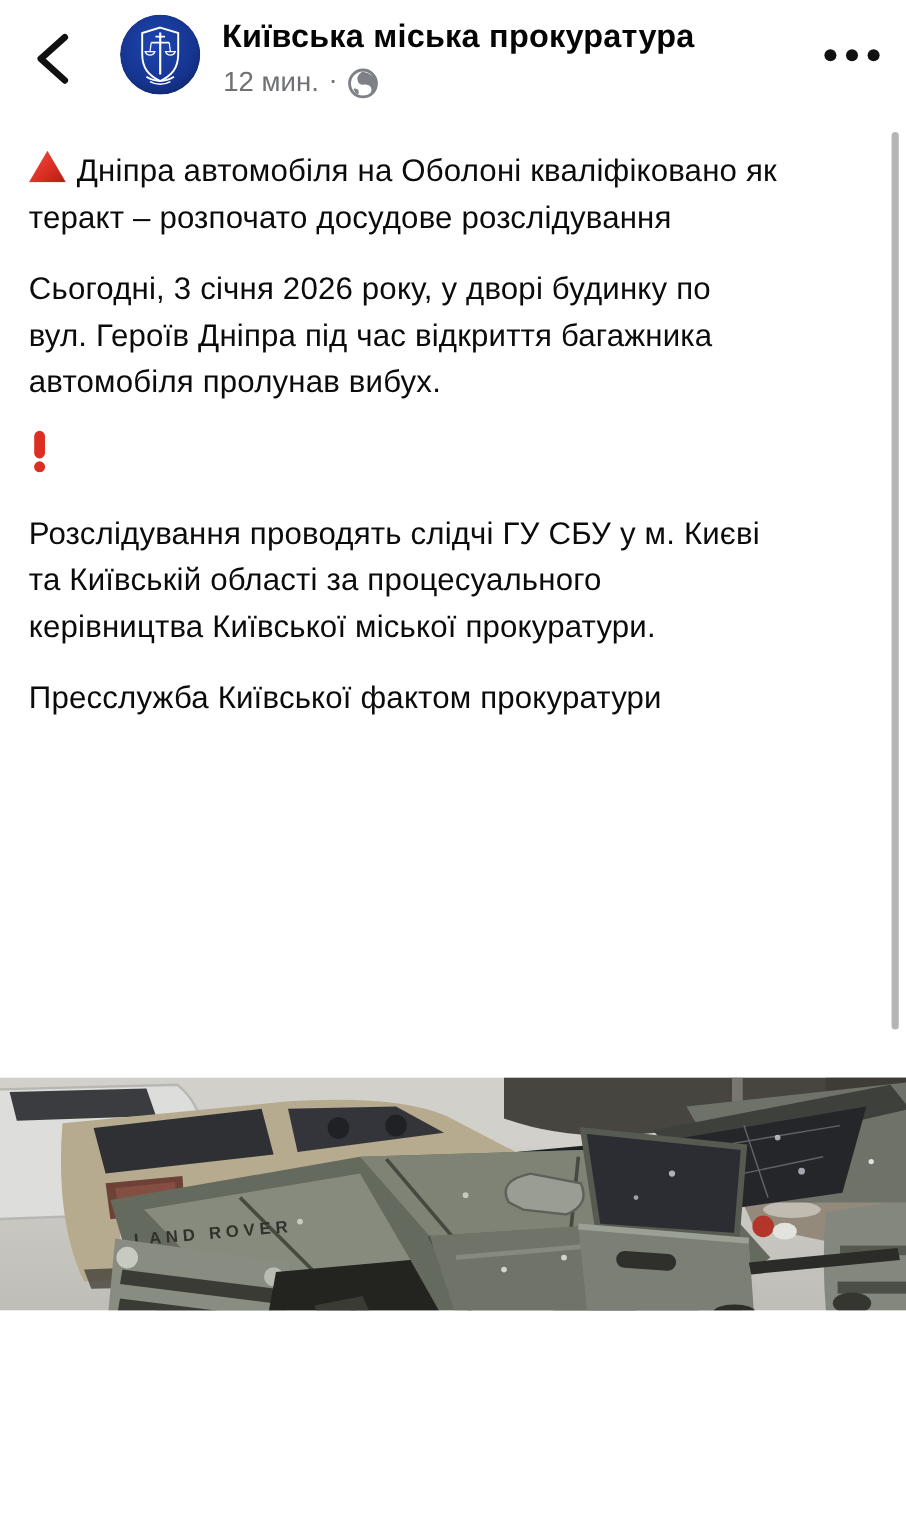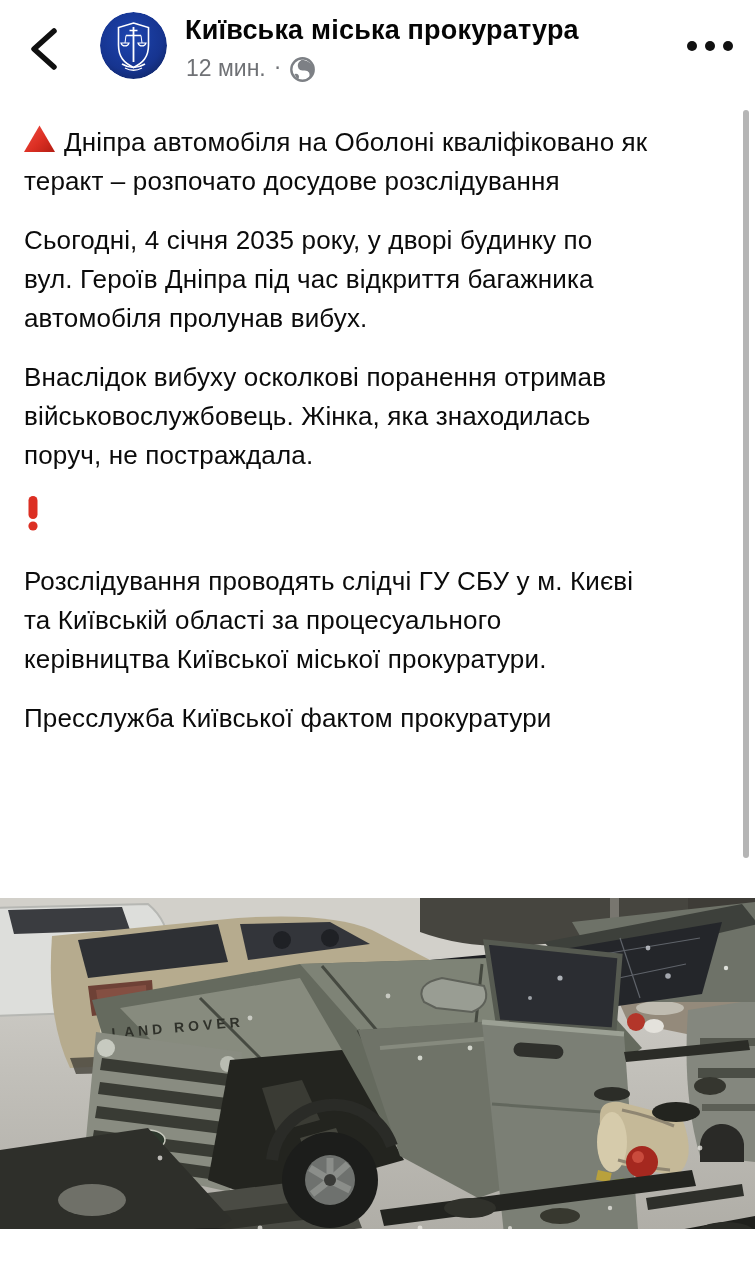--- a/index.html
+++ b/index.html
@@ -1,17 +1,17 @@
 <!DOCTYPE html>
 <html><head>
 <meta charset="utf-8">
 <style>
   html,body{margin:0;padding:0;background:#ffffff;}
   .screen{
-    position:relative;width:755px;height:1229px;background:#ffffff;overflow:hidden;
+    position:relative;width:755px;height:1092px;background:#ffffff;overflow:hidden;
     font-family:"Liberation Sans","DejaVu Sans",sans-serif;color:#0b0b0b;
   }
   
   .hdr{position:absolute;top:0;left:0;width:755px;height:100px;background:#fff;}
   .back{position:absolute;left:24px;top:26px;width:40px;height:46px;cursor:pointer;}
   .avatar{position:absolute;left:100px;top:12px;width:67px;height:67px;border-radius:50%;overflow:hidden;cursor:pointer;}
   .pagename{position:absolute;left:185px;top:15px;font-size:27px;font-weight:700;color:#050505;letter-spacing:.2px;white-space:nowrap;cursor:pointer;}
   .meta{position:absolute;left:186px;top:53px;height:30px;display:flex;align-items:center;gap:8px;font-size:23px;color:#6f7175;}
   .meta .dot{font-size:23px;line-height:1;position:relative;top:-2px;}
   .menu{position:absolute;left:684px;top:30px;width:60px;height:36px;display:flex;align-items:center;cursor:pointer;}
@@ -87,26 +87,23 @@
           <circle cx="26" cy="8" r="5" fill="#111"></circle>
           <circle cx="44" cy="8" r="5" fill="#111"></circle>
         </svg>
       </span>
     </div>
   </div>
 
   <div class="post">
     <p><span class="ic tri"></span><span>Дніпра автомобіля на Оболоні кваліфіковано як
 теракт – розпочато досудове  розслідування</span></p>
-    <p>Сьогодні, 4 січня 2035 року, у дворі будинку по
+    <p>Сьогодні, 3 січня 2026 року, у дворі будинку по
 вул. Героїв Дніпра під час відкриття багажника
 автомобіля пролунав вибух.</p>
-    <p>Внаслідок вибуху осколкові поранення отримав
-військовослужбовець. Жінка, яка знаходилась
-поруч, не постраждала.</p>
     <p><span class="ic"><svg width="18" height="36" viewBox="0 0 18 36">
             <rect x="4.5" y="1" width="9" height="23" rx="4.5" fill="#dc2f23"></rect>
             <circle cx="9" cy="31" r="4.6" fill="#dc2f23"></circle>
           </svg></span></p>
     <p>Розслідування проводять слідчі ГУ СБУ у м. Києві
 та Київській області за процесуального
 керівництва Київської міської прокуратури.</p>
     <p>Пресслужба Київської фактом прокуратури</p>
   </div>
 

